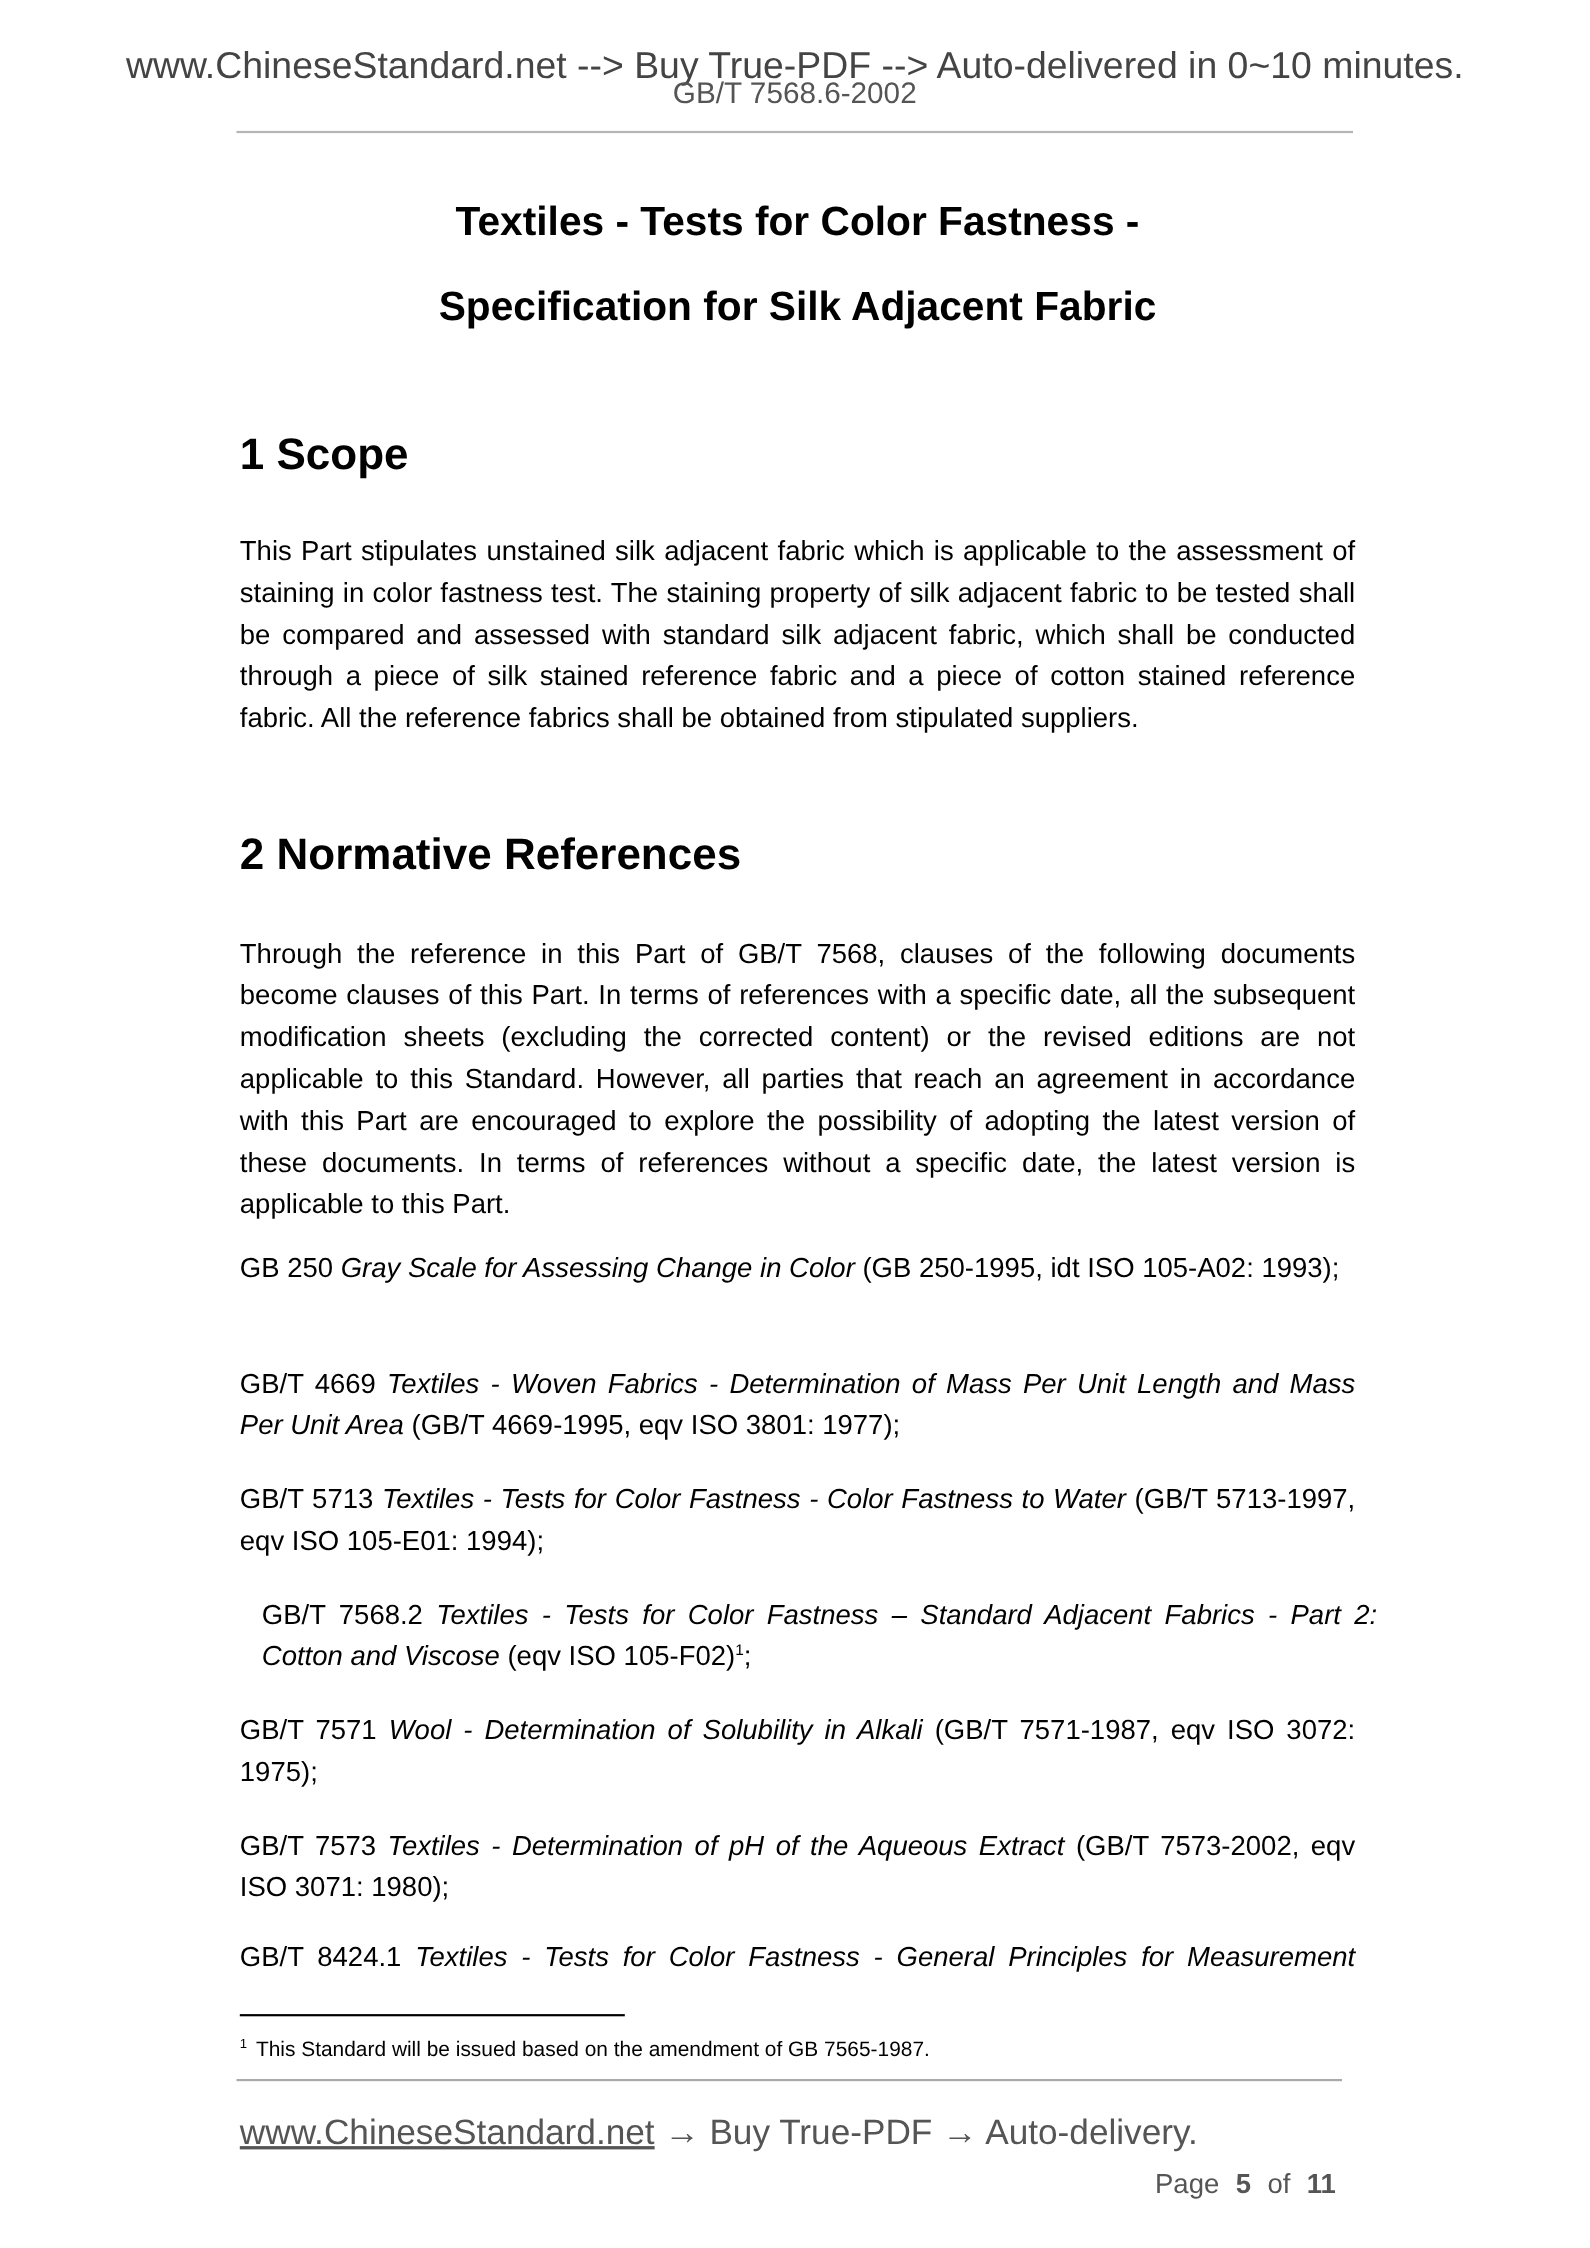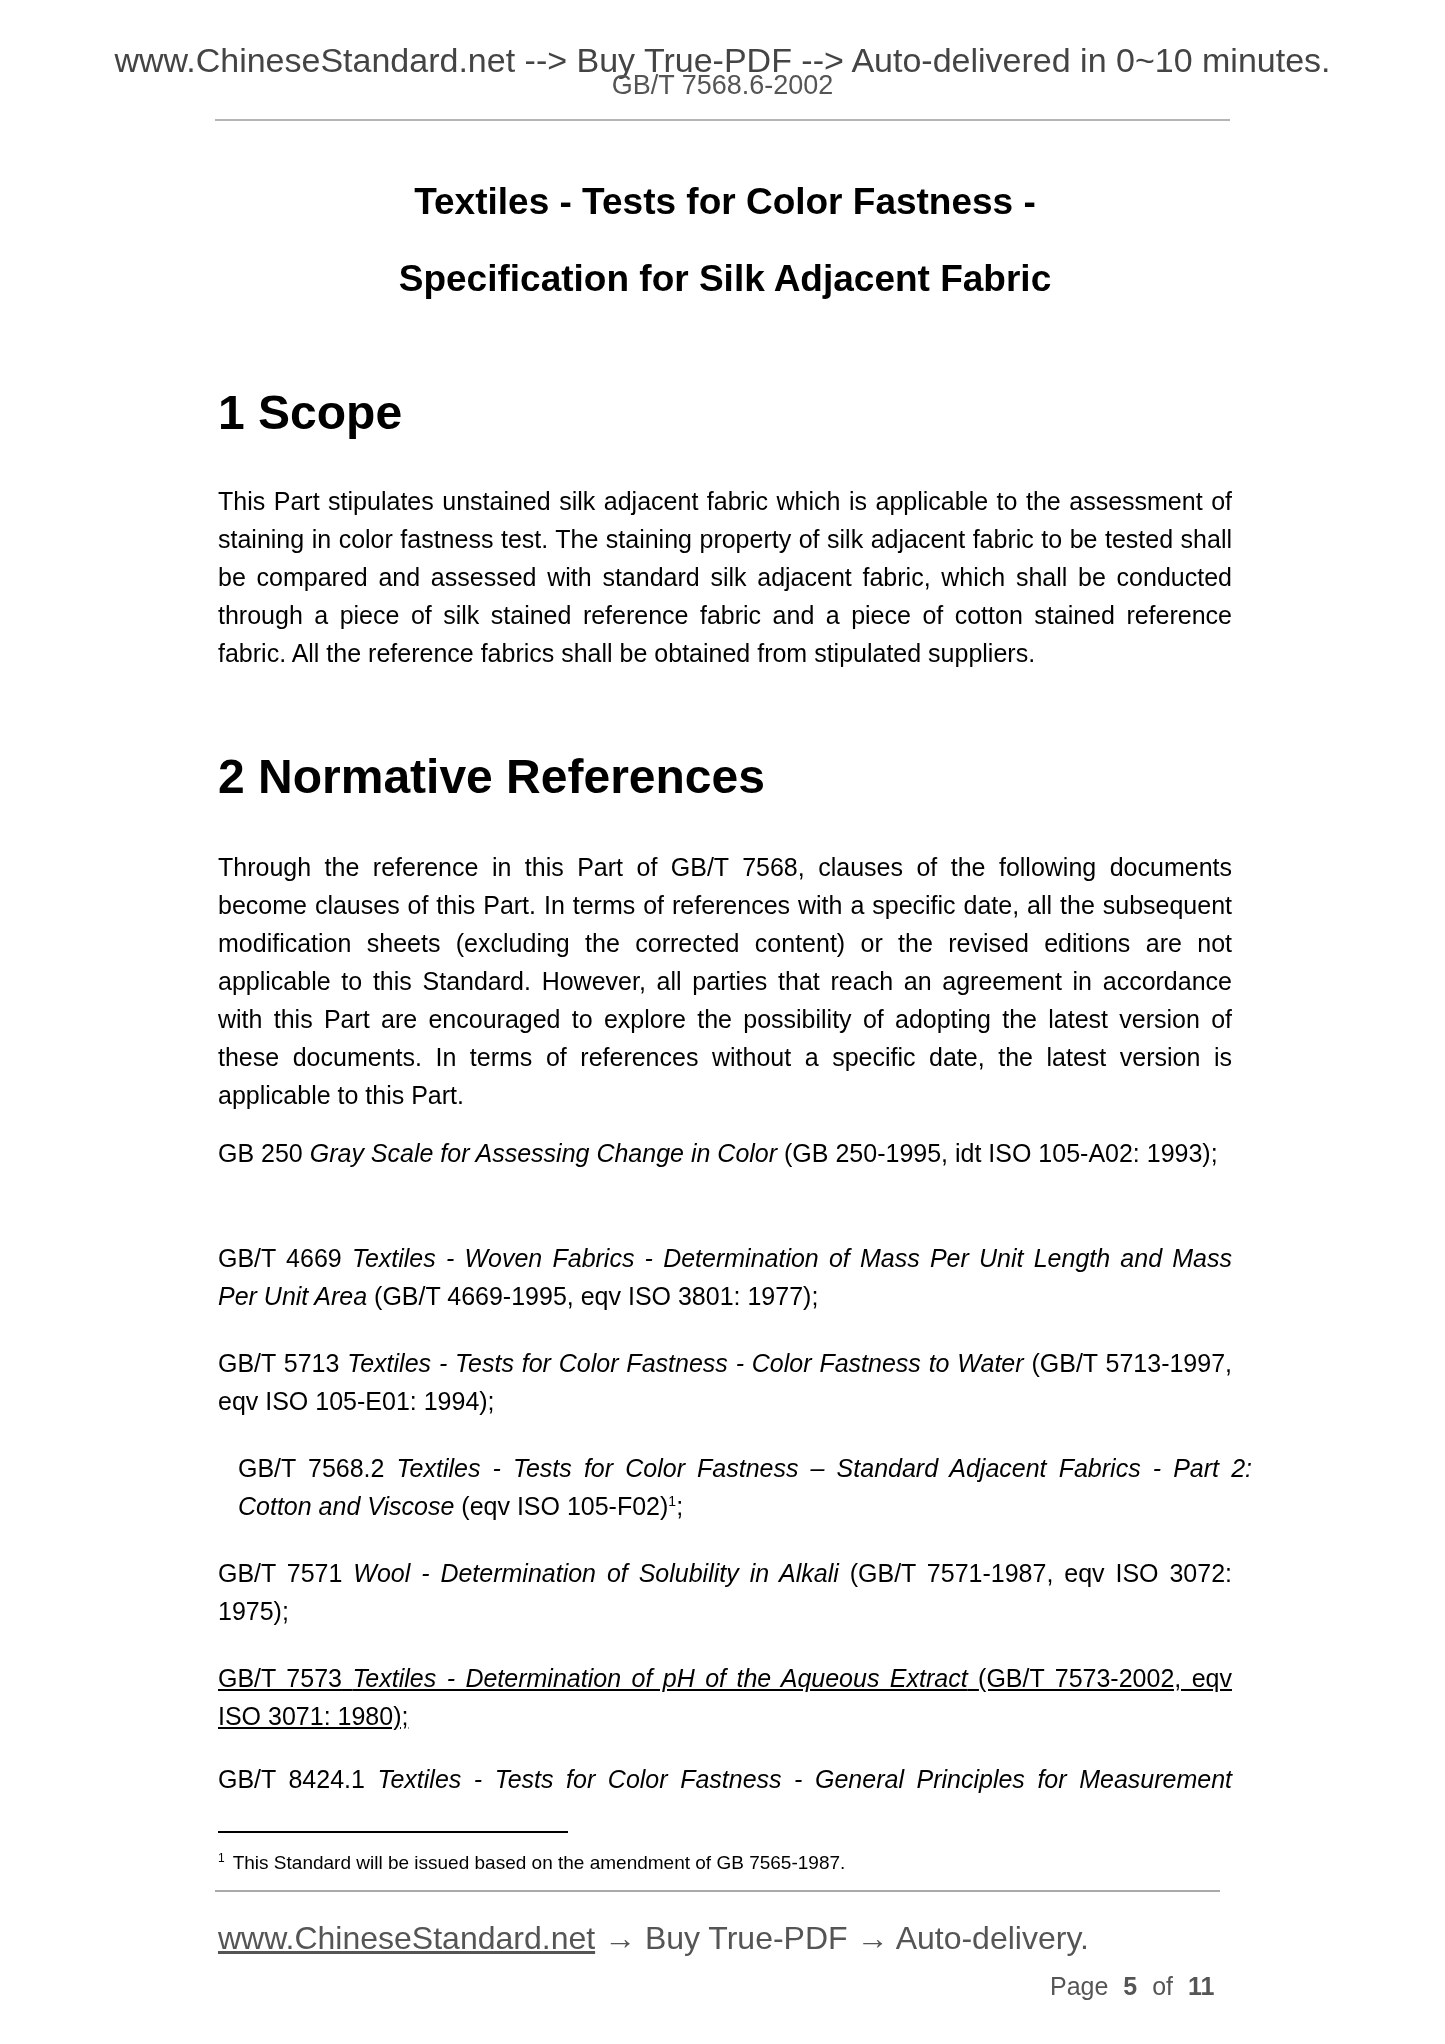--- a/index.html
+++ b/index.html
@@ -8,21 +8,21 @@
     .abs { position: absolute; }
     .top-banner { left: 0; width: 1445px; top: 40px; text-align: center;
                   font-size: 34px; line-height: 40px; color: #444444; white-space: nowrap; }
     .std-code { left: 0; width: 1445px; top: 73px; text-align: center;
                 font-size: 27px; line-height: 24px; color: #555555; }
     .rule-top { left: 215px; width: 1015px; top: 119px; height: 2px; background: #b5b5b5; }
     .title { left: 218px; width: 1014px; text-align: center; font-weight: bold;
              font-size: 37px; line-height: 44px; }
     .title.l1 { top: 180px; }
     .title.l2 { top: 257px; }
-    .h1 { left: 218px; font-weight: bold; font-size: 48px; line-height: 48px; white-space: nowrap; }
+    .h1 { left: 218px; font-weight: bold; font-size: 40px; line-height: 48px; white-space: nowrap; }
     .para { left: 218px; width: 1014px; font-size: 25px; line-height: 38px;
             text-align: justify; }
     .para i { font-style: italic; }
     .para sup { font-size: 14px; line-height: 0; vertical-align: super; }
     .fn-rule { left: 218px; width: 350px; top: 1831px; height: 2px; background: #000; }
     .footnote { left: 218px; top: 1846px; font-size: 19px; line-height: 24px; white-space: nowrap; }
     .footnote .mark { font-size: 12px; vertical-align: super; margin-right: 8px; }
     .rule-bottom { left: 215px; width: 1005px; top: 1890px; height: 2px; background: #a9a9a9; }
     .footer-left { left: 218px; top: 1923px; font-size: 32px; line-height: 30px; color: #555555; white-space: nowrap; }
     .footer-left a { color: #555555; text-decoration: underline; }
@@ -64,21 +64,21 @@
 <div class="abs para ref" style="top:1449px;margin-left:20px;">
   <span>GB/T 7568.2</span>
   <i>Textiles - Tests for Color Fastness – Standard Adjacent Fabrics - Part 2: Cotton and Viscose</i>
   <span>(eqv ISO 105-F02)</span><sup>1</sup><span>;</span>
 </div>
 <div class="abs para ref" style="top:1554px;">
   <span>GB/T 7571</span>
   <i>Wool - Determination of Solubility in Alkali</i>
   <span>(GB/T 7571-1987, eqv ISO 3072: 1975);</span>
 </div>
-<div class="abs para ref" style="top:1659px;text-decoration:underline;">
+<div class="abs para ref" style="top:1659px;">
   <span>GB/T 7573</span>
   <i>Textiles - Determination of pH of the Aqueous Extract</i>
   <span>(GB/T 7573-2002, eqv ISO 3071: 1980);</span>
 </div>
 <div class="abs para ref" style="top:1760px; text-align-last: justify;">
   <span>GB/T 8424.1</span>
   <i>Textiles - Tests for Color Fastness - General Principles for Measurement</i>
 </div>
 
 <div class="abs fn-rule"></div>

